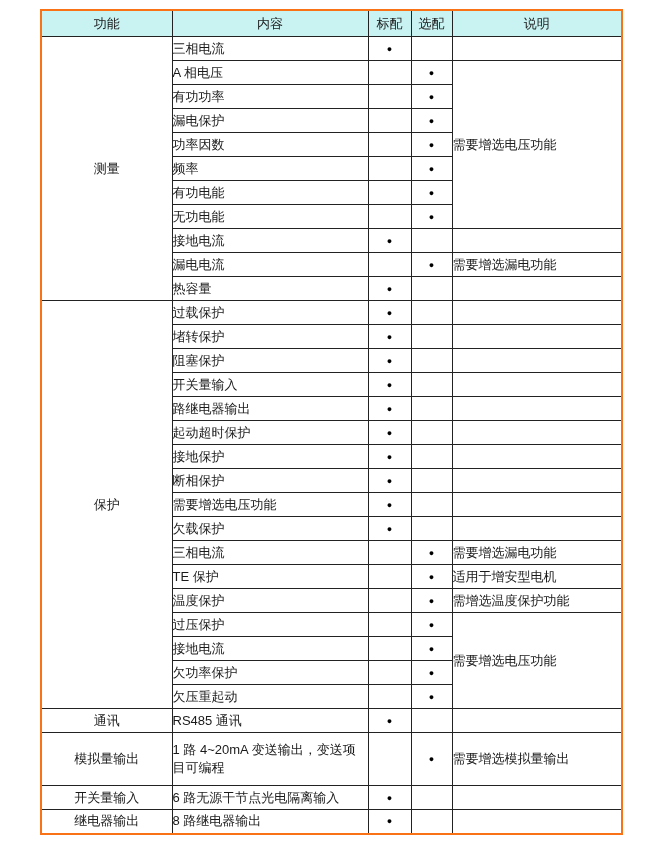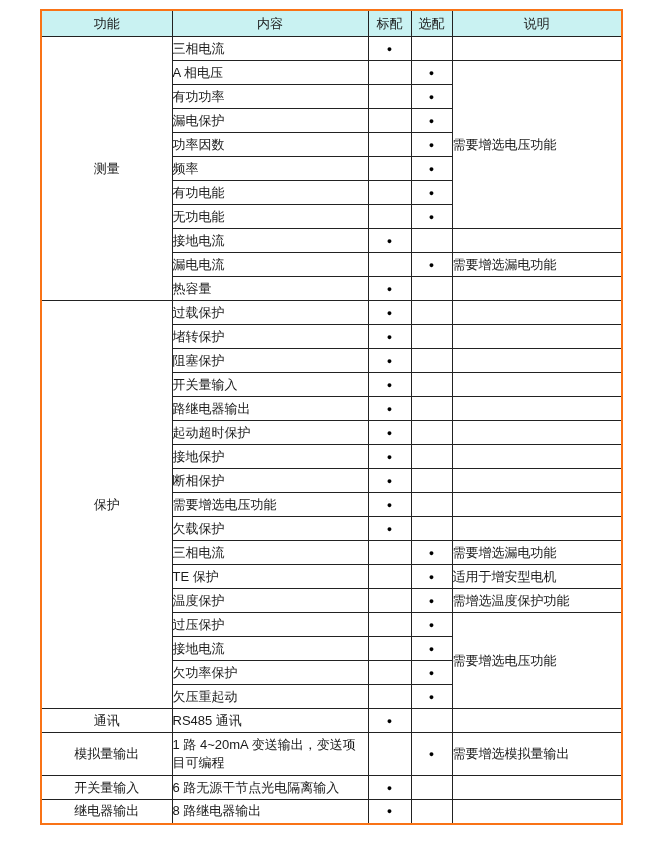--- a/index.html
+++ b/index.html
@@ -39,21 +39,21 @@
     line-height: 1.35;
   }
   thead th {
     background: #c9f2f2;
     height: 25px;
     font-weight: normal;
     text-align: center;
     border-bottom: 2px solid #111111;
   }
   tbody tr { height: 24px; }
-  tbody tr.tall { height: 43px; }
+  tbody tr.tall { height: 53px; }
   td.func-cell { text-align: center; }
   td.content-cell { text-align: left; padding: 2px 4px 2px 9px; }
   td.mark-cell { text-align: center; }
   td.note-cell { text-align: left; padding-left: 9px; }
   .dot {
     display: inline-block;
     font-size: 9px;
     line-height: 1;
     color: #000000;
     transform: translateY(-1px);

